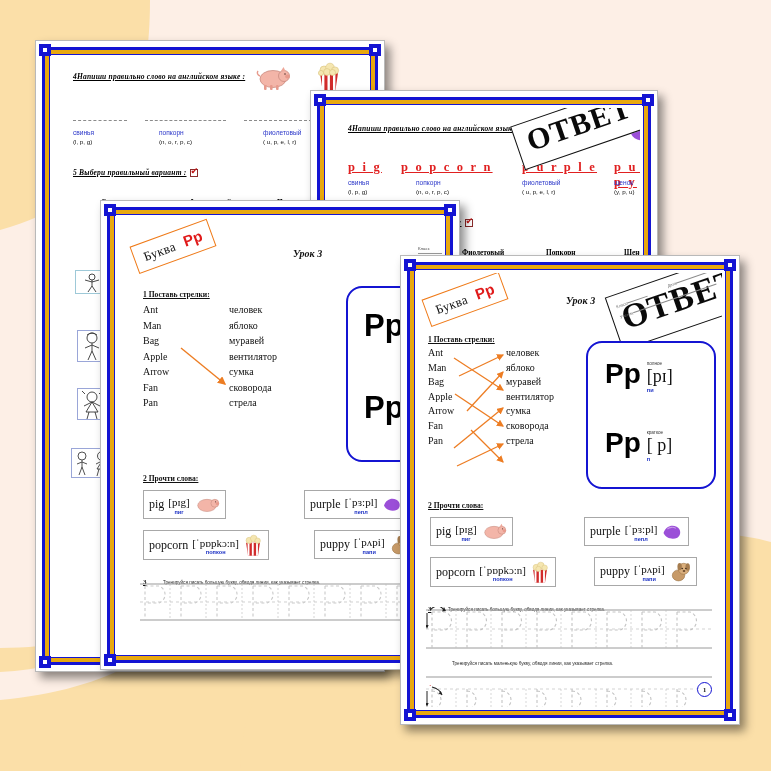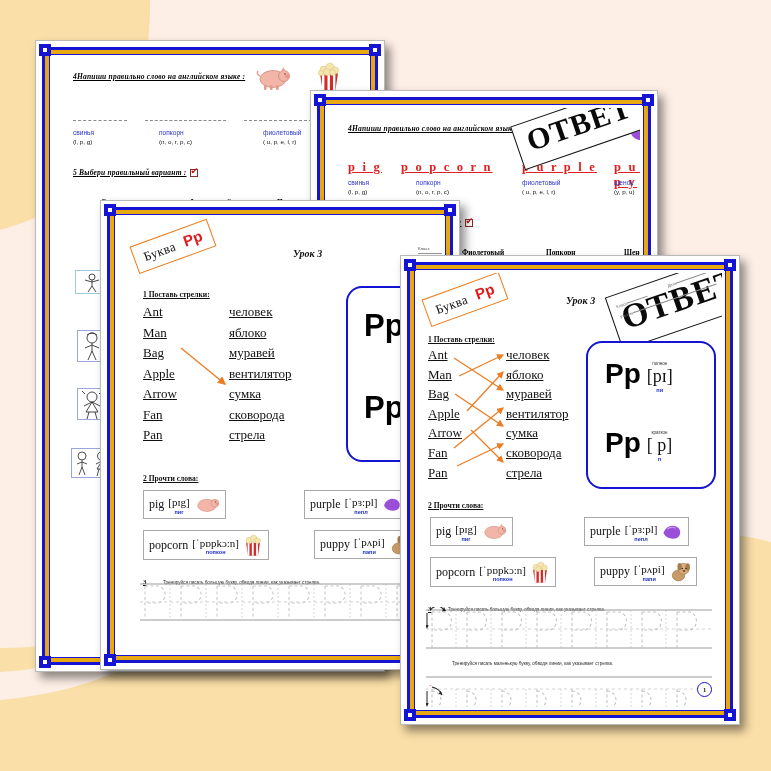--- a/index.html
+++ b/index.html
@@ -139,38 +139,37 @@
     text-decoration: underline;
   }
 
   .match-wrap { position: absolute; }
   .match-col {
     position: absolute; top: 0;
     display: flex; flex-direction: column;
   }
   .match-item {
     font-family: "Liberation Serif", serif;
-    font-size: 13px; color: #111;
-    text-decoration: underline;
+    font-size: 10px; color: #111;
     white-space: nowrap;
   }
   .match-svg { position: absolute; left: 0; top: 0; overflow: visible; }
 
   .pp-box {
     position: absolute;
     border: 2.4px solid #1414d2;
     border-radius: 16px;
     background: #fff;
   }
   .pp-row { position: absolute; display: flex; align-items: flex-start; }
   .pp-letter {
     font-family: "Liberation Sans", sans-serif;
     font-weight: bold; color: #000;
   }
-  .pp-mid { position: relative; text-align: center; }
+  .pp-mid { position: relative; text-align: left; }
   .pp-kind { font-size: 4.6px; color: #333; display: block; }
   .pp-ipa { font-family: "Liberation Serif", serif; color: #111; display: block; }
   .pp-ru { font-size: 5.6px; font-weight: bold; color: #1a2fc4; display: block; }
 
   .wordcard {
     position: absolute;
     border: 1px solid #a8a8a8;
     background: #fff;
     display: flex; align-items: center; gap: 4px;
     padding: 2px 5px;

